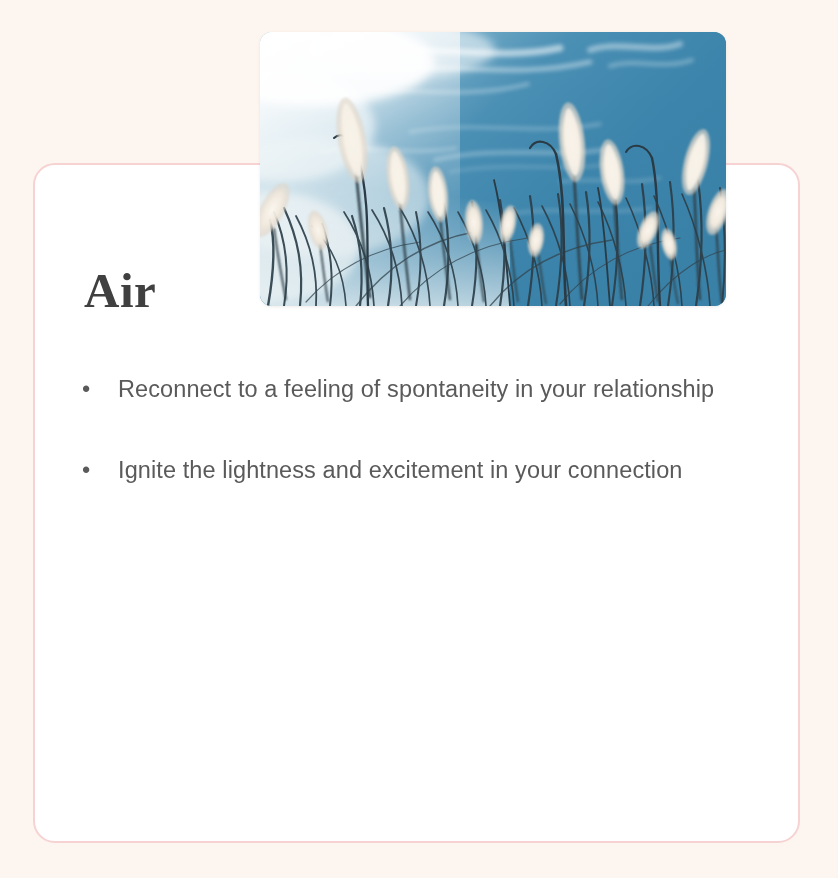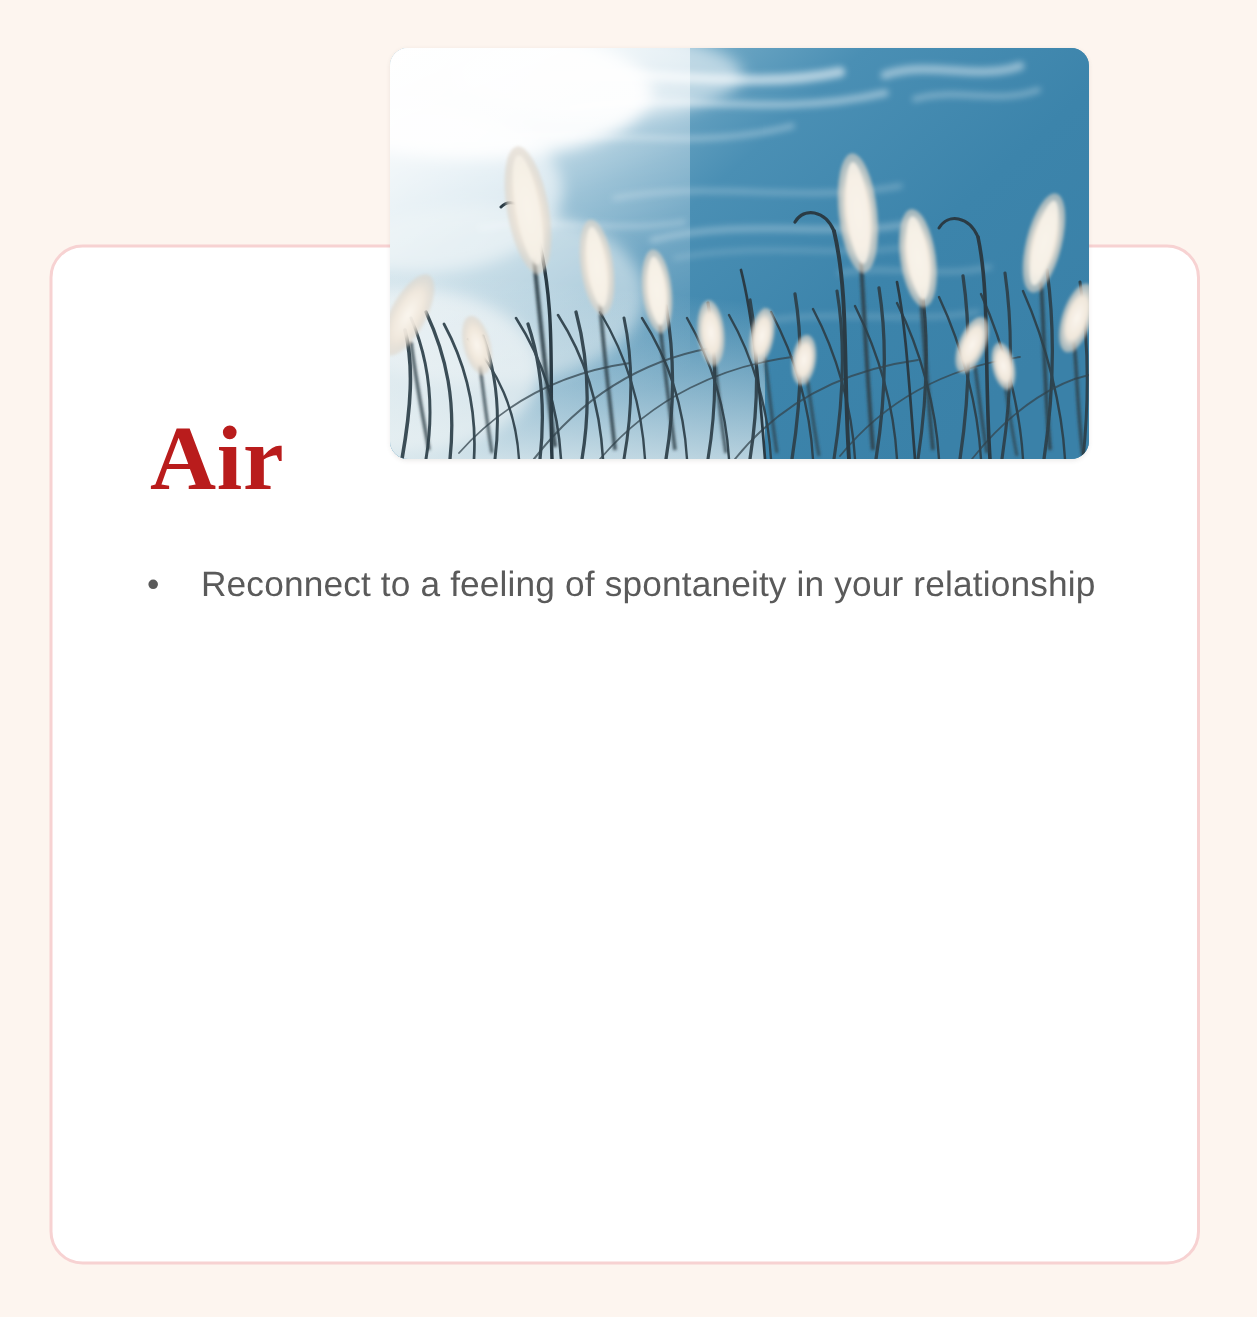--- a/index.html
+++ b/index.html
@@ -50,35 +50,34 @@
     display: block;
     width: 466px;
     height: 274px;
   }
 
   
   .title {
     position: absolute;
     left: 49px;
     top: 100px;
-    margin: 16px;
+    margin: 0;
     font-family: "Liberation Serif", "DejaVu Serif", serif;
     font-weight: bold;
-    font-size: 61px;
+    font-size: 49px;
     line-height: 52px;
     letter-spacing: 0.5px;
-    color: #b91c1c;
+    color: #404040;
   }
 
   .bullet-list {
     position: absolute;
     left: 47px;
     top: 204px;
     width: 700px;
-    margin-left: 16px;
   }
   .bullet-item {
     display: block;
     position: relative;
     color: #5a5a5a;
     font-size: 23.5px;
     line-height: 41px;
     letter-spacing: 0.1px;
     margin-bottom: 40px;
     padding-left: 0;
@@ -104,20 +103,23 @@
   <div class="card">
 
     <h1 class="title">Air</h1>
 
     <div class="bullet-list">
 
       <div class="bullet-item">
         <span class="bullet-dot">•</span><span class="bullet-text">Reconnect to a feeling of spontaneity in your relationship</span>
       </div>
 
+      <div class="bullet-item">
+        <span class="bullet-dot">•</span><span class="bullet-text">Ignite the lightness and excitement in your connection</span>
+      </div>
 
 
     </div>
   </div>
 
   <div class="hero">
     <svg viewBox="0 0 466 274" preserveAspectRatio="none">
       <defs>
         <linearGradient id="sky" x1="0" y1="0" x2="1" y2="0.65">
           <stop offset="0" stop-color="#cfe0e6"></stop>

